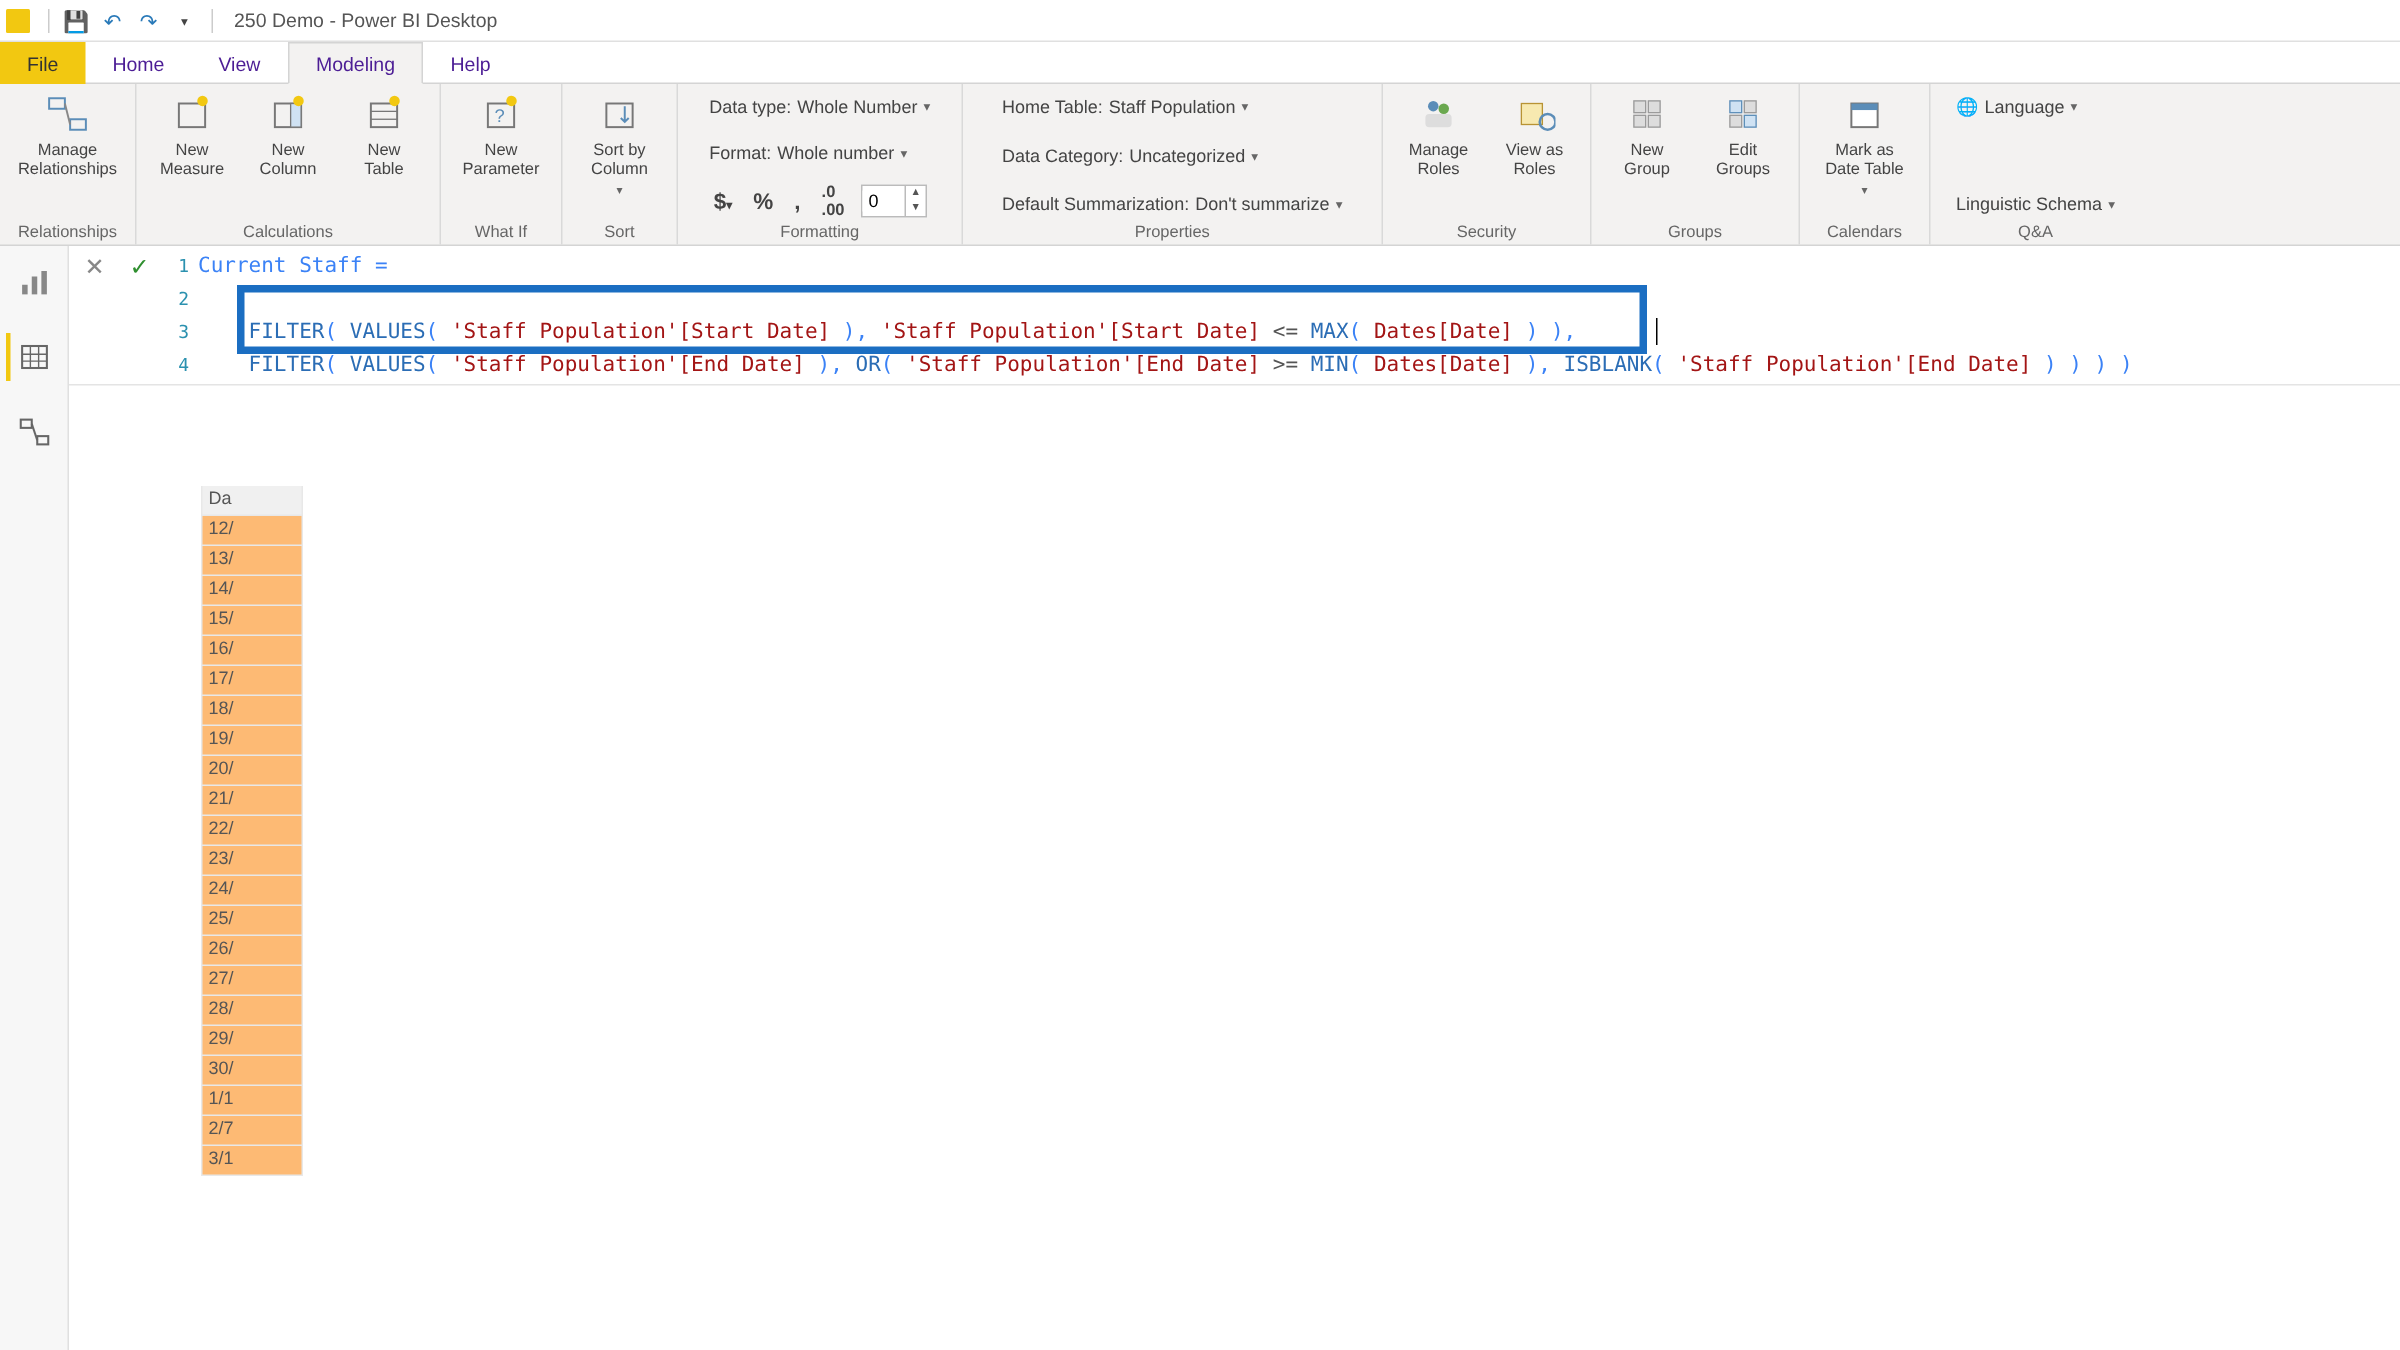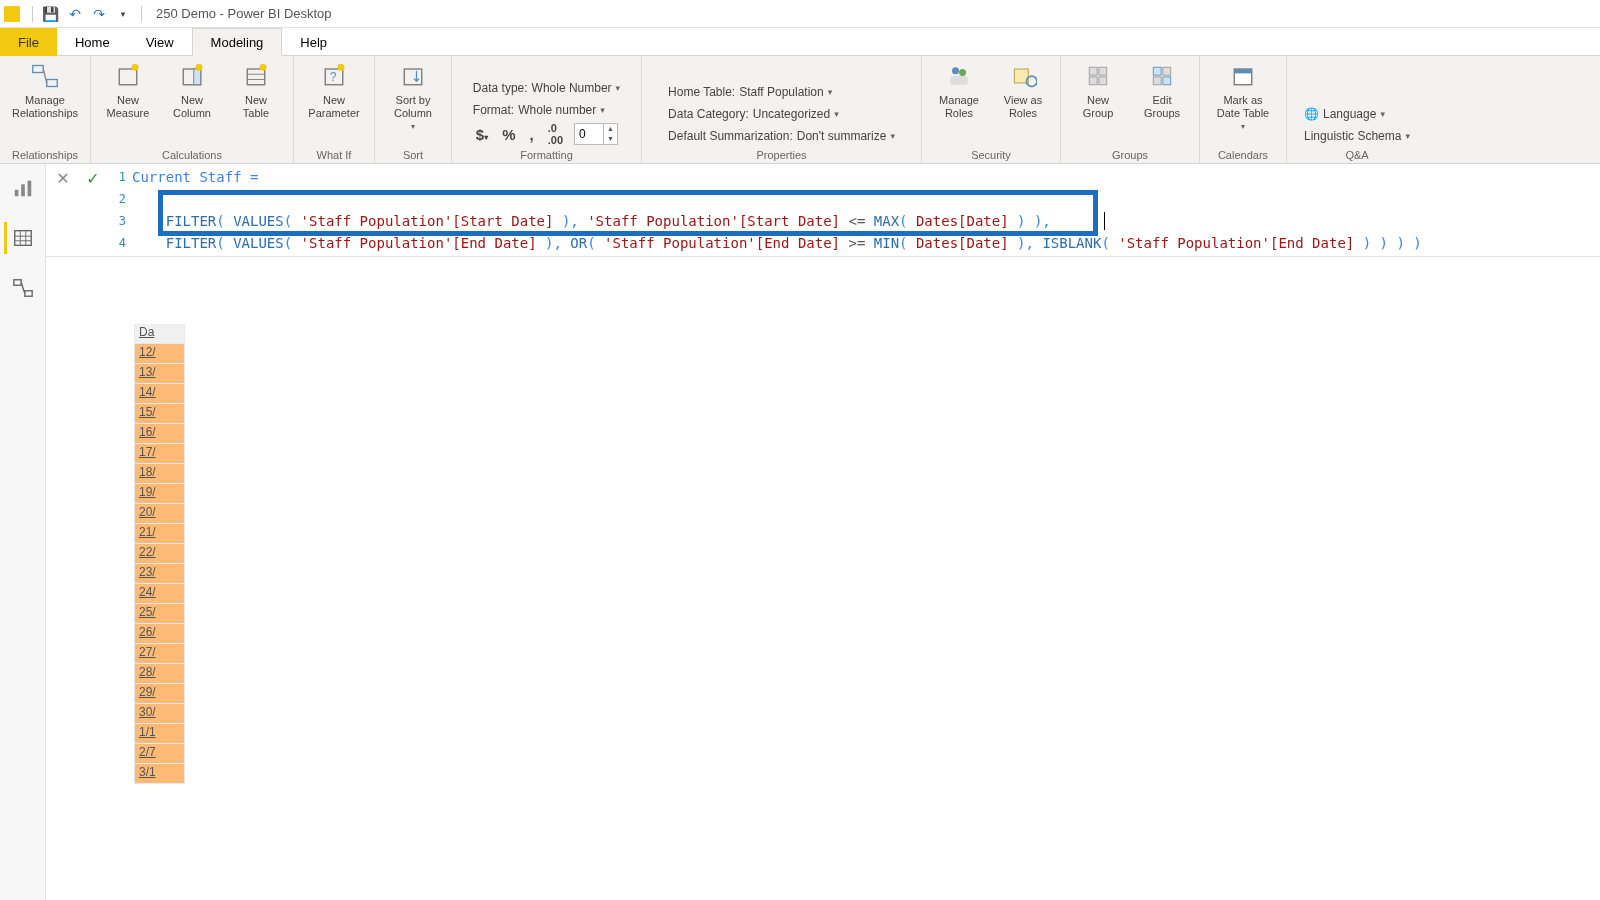--- a/index.html
+++ b/index.html
@@ -10,28 +10,28 @@
 .titlebar .logo { width: 16px; height: 16px; background: #f2c811; margin-right: 6px; border-radius: 1px; }
 .titlebar .qat-btn { width: 20px; height: 20px; display: flex; align-items: center; justify-content: center; margin: 0 2px; color: #444; font-size: 14px; }
 .titlebar .undo { color: #2a7ab9; }
 .titlebar .redo { color: #2a7ab9; }
 .titlebar .sep { width: 1px; height: 16px; background: #ccc; margin: 0 6px; }
 .titlebar .doc-title { font-size: 13px; color: #555; margin-left: 8px; }
 
 
 .menubar { height: 28px; display: flex; align-items: flex-start; padding-left: 0; border-bottom: 1px solid #d4d4d4; }
 .file-tab { background: #f2c811; color: #333; padding: 6px 18px; font-size: 13px; height: 28px; display: flex; align-items: center; }
-.menu-tab { padding: 6px 18px; font-size: 13px; color: #000000; height: 28px; display: flex; align-items: center; }
+.menu-tab { padding: 6px 18px; font-size: 13px; color: #4c1d95; height: 28px; display: flex; align-items: center; }
 .menu-tab.active { background: #f3f2f1; border: 1px solid #d4d4d4; border-bottom: 1px solid #f3f2f1; margin-bottom: -1px; }
 
 
 .ribbon { background: #f3f2f1; display: flex; border-bottom: 1px solid #d4d4d4; height: 108px; }
 .ribbon-group { border-right: 1px solid #d9d9d9; padding: 4px 10px 2px 10px; display: flex; flex-direction: column; align-items: center; justify-content: space-between; }
 .ribbon-group-body { display: flex; align-items: flex-start; gap: 10px; flex: 1; }
-.ribbon-group-body.col { flex-direction: column; gap: 0; align-items: flex-start; justify-content: flex-end; }
+.ribbon-group-body.col { flex-direction: column; gap: 0; align-items: flex-start; justify-content: space-between; }
 .ribbon-group-label { font-size: 11px; color: #666; text-align: center; padding-top: 2px; }
 .rbtn { display: flex; flex-direction: column; align-items: center; width: 54px; text-align: center; font-size: 11px; color: #444; line-height: 1.2; gap: 2px; }
 .rbtn .ico { width: 32px; height: 32px; display: flex; align-items: center; justify-content: center; font-size: 20px; }
 .prop-row { font-size: 12px; color: #444; display: flex; align-items: center; gap: 4px; height: 22px; }
 .prop-row .caret { font-size: 9px; color: #666; }
 .fmt-row { display: flex; align-items: center; gap: 8px; height: 26px; }
 .fmt-btn { font-size: 15px; font-weight: bold; color: #444; padding: 0 3px; }
 .decimals { display: flex; align-items: center; border: 1px solid #bbb; background: #fff; height: 22px; }
 .decimals input { width: 28px; border: none; text-align: left; padding: 0 4px; font-size: 12px; outline: none; }
 .spin { display: flex; flex-direction: column; border-left: 1px solid #bbb; }
@@ -60,21 +60,21 @@
 .tok-str { color: #a31515; }
 .tok-op { color: #555; }
 .highlight-box { position: absolute; border: 5px solid #1b6ec2; pointer-events: none; }
 .cursor-bar { display: inline-block; width: 1px; height: 18px; background: #000; vertical-align: middle; }
 
 
 .bg-grid { position: absolute; left: 62px; top: 0; width: 100px; font-size: 12px; color: #555; z-index: -1; }
 .bg-grid .hdr { background: #eee; border: 1px solid #ccc; padding: 2px 6px; }
 .bg-grid .cell { border: 1px solid #e3e3e3; border-top: none; padding: 2px 6px; height: 20px; }
 
-.lower-grid { position: absolute; left: 88px; top: 160px; width: 51px; font-size: 12px; color: #555; text-decoration: underline; }
+.lower-grid { position: absolute; left: 88px; top: 160px; width: 68px; font-size: 12px; color: #555; }
 .lower-grid .cell { border: 1px solid #e8e8e8; border-top: none; padding: 1px 4px; height: 20px; background: #fdba74; }
 .lower-grid .hdr2 { background: #f0f0f0; font-weight: 500; }
 
 svg.ico-svg { width: 28px; height: 28px; }
 </style>
 </head>
 <body>
 
 <div class="titlebar">
   <div class="logo"></div>

